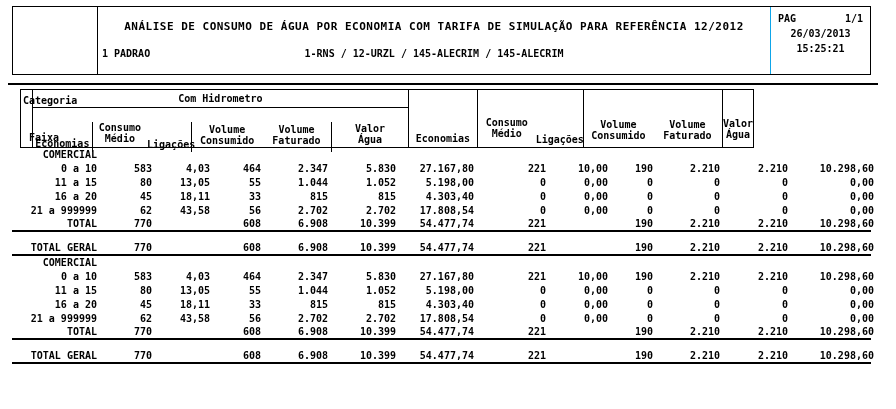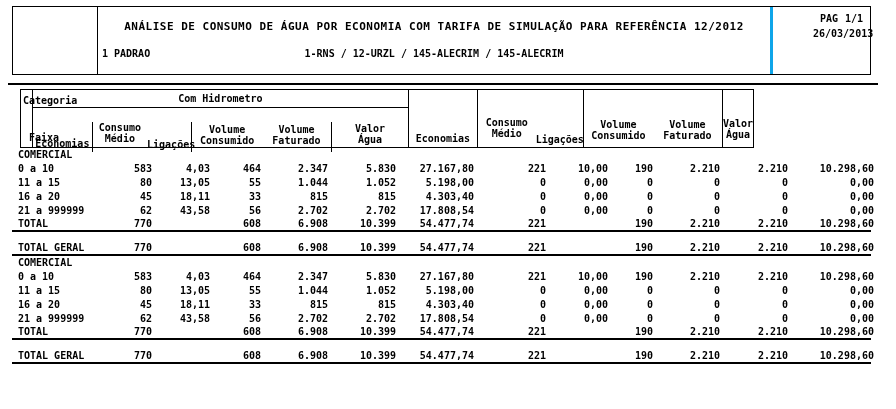--- a/index.html
+++ b/index.html
@@ -8,21 +8,21 @@
         font-size:10px;font-weight:bold;color:#000;overflow:hidden;}
 
   
   .top-box{position:absolute;left:12px;top:6px;width:859px;height:69px;
            border:1px solid #000;box-sizing:border-box;display:flex;}
   .logo-cell{width:85px;border-right:1px solid #000;box-sizing:border-box;}
   .title-area{flex:1;position:relative;}
   .title{margin-top:13px;text-align:center;font-size:11px;letter-spacing:.5px;}
   .sub-left{position:absolute;left:4px;top:41px;}
   .sub-center{position:absolute;left:0;right:0;top:41px;text-align:center;}
-  .pag-cell{width:100px;border-left:3px solid #0ea5e9;box-sizing:border-box;padding-top:4px;padding-left:40px;}
+  .pag-cell{width:100px;border-left:1px solid #0ea5e9;box-sizing:border-box;padding-top:4px;}
   .pag-line{height:15px;line-height:15px;text-align:center;white-space:pre;}
   .pag-first{display:flex;justify-content:space-between;padding:0 7px;text-align:left;}
   .pag-code{font-size:9px;}
 
   
   .hr1{position:absolute;left:8px;top:83px;width:870px;height:2px;background:#000;}
 
   
   .thead{position:absolute;left:20px;top:89px;width:734px;height:59px;
          border:1px solid #000;box-sizing:border-box;display:flex;}
@@ -44,21 +44,21 @@
   .cm-lig{width:45%;text-align:center;margin-bottom:2px;}
   .vol-stack{width:50%;text-align:center;margin-bottom:6px;display:flex;flex-direction:column;}
   .val-stack{text-align:center;margin-bottom:7px;display:flex;flex-direction:column;}
 
   
   .tbody{position:absolute;left:12px;top:148px;width:859px;}
   .trow{display:flex;height:14px;line-height:14px;}
   .trow.cat{height:14px;}
   .c{flex:none;text-align:right;white-space:pre;overflow:visible;}
   .lbl{text-align:left;padding-left:6px;box-sizing:border-box;}
-  .w0{width:85px;} .w1{width:55px;} .w2{width:58px;} .w3{width:43px;padding-left:8px;}
+  .w0{width:85px;text-align:right;} .w1{width:55px;} .w2{width:58px;} .w3{width:43px;padding-left:8px;}
   .w4{width:67px;} .w5{width:68px;} .w6{width:78px;} .w7{width:72px;}
   .w8{width:62px;} .w9{width:45px;} .w10{width:67px;} .w11{width:68px;} .w12{width:86px;}
   .trow.total{height:12px;line-height:12px;border-bottom:2px solid #000;}
   .trow.total-geral{height:13px;line-height:13px;border-bottom:2px solid #000;margin-top:9px;}
 </style>
 </head>
 <body>
 
 <div class="page">
 
@@ -68,20 +68,21 @@
       <div class="title">ANÁLISE DE CONSUMO DE ÁGUA POR ECONOMIA COM TARIFA DE SIMULAÇÃO PARA REFERÊNCIA 12/2012</div>
       <span class="sub-left">1 PADRAO</span>
       <span class="sub-center">1-RNS / 12-URZL / 145-ALECRIM / 145-ALECRIM</span>
     </div>
     <div class="pag-cell">
       <div class="pag-line pag-first">
         <span>PAG</span>
         <span>1/1</span>
       </div>
       <div class="pag-line">26/03/2013</div>
+      <div class="pag-line">15:25:21</div>
     </div>
   </div>
 
   <div class="hr1"></div>
 
   <div class="thead">
     <div class="corner">
       <div class="corner-top">Categoria</div>
       <div class="corner-bottom">Faixa</div>
     </div>

